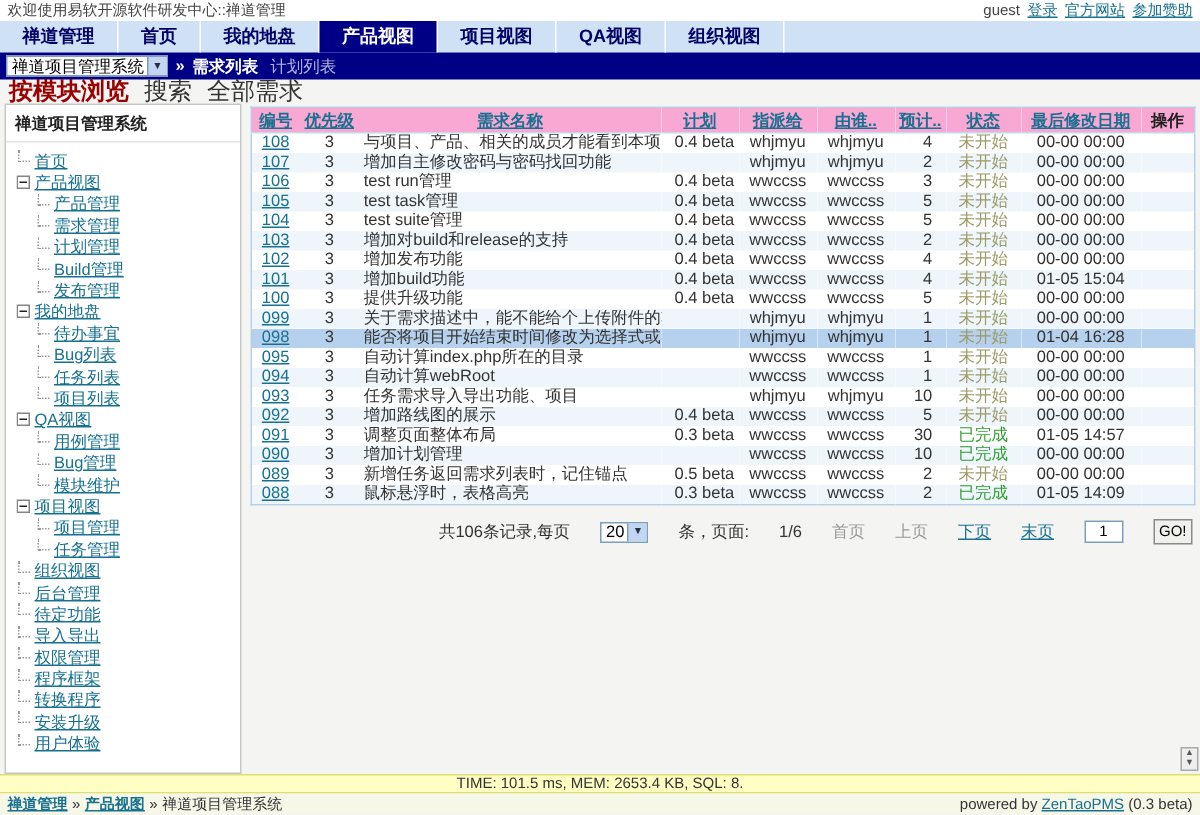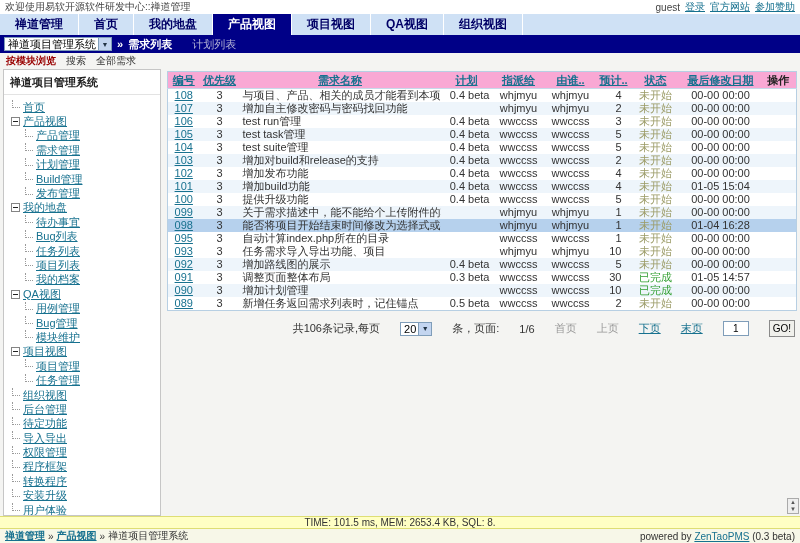--- a/index.html
+++ b/index.html
@@ -19,21 +19,21 @@
   
   .subnav { height:18px; background:#000087; display:flex; align-items:center; padding:0 4px; gap:5px; color:#fff; }
   .fake-select { height:14px; background:#fff; border:1px solid #7f9db9; display:inline-flex; align-items:center; color:#000; font-size:11px; cursor:pointer; }
   .fake-select .txt { padding:0 2px 0 3px; white-space:nowrap; }
   .sel-btn { width:13px; height:12px; background:#c3d5f0; border-left:1px solid #7f9db9; color:#234; font-size:7px; display:flex; align-items:center; justify-content:center; }
   .subnav .sep { font-weight:bold; }
   .subnav .sn-item.active { font-weight:bold; color:#fff; cursor:pointer; }
   .subnav .sn-item.dim { color:#b4b4d6; cursor:pointer; }
 
   
-  .toolbar { height:16px; display:flex; gap:10px; align-items:center; padding:0 6px; font-size:10px; }
+  .toolbar { height:16px; display:flex; gap:10px; align-items:center; padding:0 6px; font-size:16px; }
   .toolbar .t-item { color:#333; cursor:pointer; }
   .toolbar .t-item.active { color:#990000; font-weight:bold; cursor:default; }
 
   
   .content { position:absolute; top:69px; bottom:27px; left:0; right:0; display:flex; }
   .sidebar { width:158px; margin-left:3px; background:#fff; border:1px solid #c6c6c6; overflow:hidden; }
   .sb-title { font-size:11px; font-weight:bold; color:#222; padding:5px 6px 4px 6px; border-bottom:1px solid #e3e3e3; }
   .tree { padding:5px 2px 0 7px; }
   .tree-item { height:14.4px; display:flex; align-items:center; white-space:nowrap; overflow:hidden; }
   .tree-item.child { padding-left:13px; }
@@ -92,21 +92,21 @@
     <div class="tab">QA视图</div>
     <div class="tab">组织视图</div>
   </div>
 
 <div class="subnav">
   <span class="fake-select">
     <span class="txt">禅道项目管理系统</span>
     <span class="sel-btn">▼</span>
   </span>
   <span class="sep">»</span>
-  <span class="sn-items" style="display:flex;gap:20px;">
+  <span class="sn-items" style="display:flex;gap:8px;">
       <span class="sn-item active">需求列表</span>
       <span class="sn-item dim">计划列表</span>
     </span>
 </div>
 
 <div class="toolbar">
     <span class="t-item active">按模块浏览</span>
     <span class="t-item">搜索</span>
     <span class="t-item">全部需求</span>
   </div>
@@ -155,24 +155,20 @@
           <span class="conn"></span>
           <a class="treelink">Bug列表</a>
         </div>
         <div class="tree-item child">
           <span class="conn"></span>
           <a class="treelink">任务列表</a>
         </div>
         <div class="tree-item child">
           <span class="conn"></span>
           <a class="treelink">项目列表</a>
-        </div>
-        <div class="tree-item child">
-          <span class="conn"></span>
-          <a class="treelink">我的档案</a>
         </div>
         <div class="tree-item">
           <span class="mbox"></span>
           <a class="treelink">QA视图</a>
         </div>
         <div class="tree-item child">
           <span class="conn"></span>
           <a class="treelink">用例管理</a>
         </div>
         <div class="tree-item child">
@@ -387,20 +383,32 @@
             <td class="c-pri">3</td>
             <td class="c-name">自动计算index.php所在的目录</td>
             <td class="c-plan"></td>
             <td class="c-assigned">wwccss</td>
             <td class="c-opened">wwccss</td>
             <td class="c-est">1</td>
             <td class="c-status"><span class="status-wait">未开始</span></td>
             <td class="c-date">00-00 00:00</td>
             <td class="c-action"></td>
           </tr>
+          <tr class="alt">
+            <td class="c-id"><a class="idlink">094</a></td>
+            <td class="c-pri">3</td>
+            <td class="c-name">自动计算webRoot</td>
+            <td class="c-plan"></td>
+            <td class="c-assigned">wwccss</td>
+            <td class="c-opened">wwccss</td>
+            <td class="c-est">1</td>
+            <td class="c-status"><span class="status-wait">未开始</span></td>
+            <td class="c-date">00-00 00:00</td>
+            <td class="c-action"></td>
+          </tr>
           <tr>
             <td class="c-id"><a class="idlink">093</a></td>
             <td class="c-pri">3</td>
             <td class="c-name">任务需求导入导出功能、项目</td>
             <td class="c-plan"></td>
             <td class="c-assigned">whjmyu</td>
             <td class="c-opened">whjmyu</td>
             <td class="c-est">10</td>
             <td class="c-status"><span class="status-wait">未开始</span></td>
             <td class="c-date">00-00 00:00</td>
@@ -445,20 +453,32 @@
           <tr>
             <td class="c-id"><a class="idlink">089</a></td>
             <td class="c-pri">3</td>
             <td class="c-name">新增任务返回需求列表时，记住锚点</td>
             <td class="c-plan">0.5 beta</td>
             <td class="c-assigned">wwccss</td>
             <td class="c-opened">wwccss</td>
             <td class="c-est">2</td>
             <td class="c-status"><span class="status-wait">未开始</span></td>
             <td class="c-date">00-00 00:00</td>
+            <td class="c-action"></td>
+          </tr>
+          <tr class="alt">
+            <td class="c-id"><a class="idlink">088</a></td>
+            <td class="c-pri">3</td>
+            <td class="c-name">鼠标悬浮时，表格高亮</td>
+            <td class="c-plan">0.3 beta</td>
+            <td class="c-assigned">wwccss</td>
+            <td class="c-opened">wwccss</td>
+            <td class="c-est">2</td>
+            <td class="c-status"><span class="status-done">已完成</span></td>
+            <td class="c-date">01-05 14:09</td>
             <td class="c-action"></td>
           </tr>
         </tbody>
     </table>
     <div class="pager">
       <span>共106条记录,每页</span>
       <span class="fake-select">
         <span class="txt">20</span>
         <span class="sel-btn">▼</span>
       </span>

